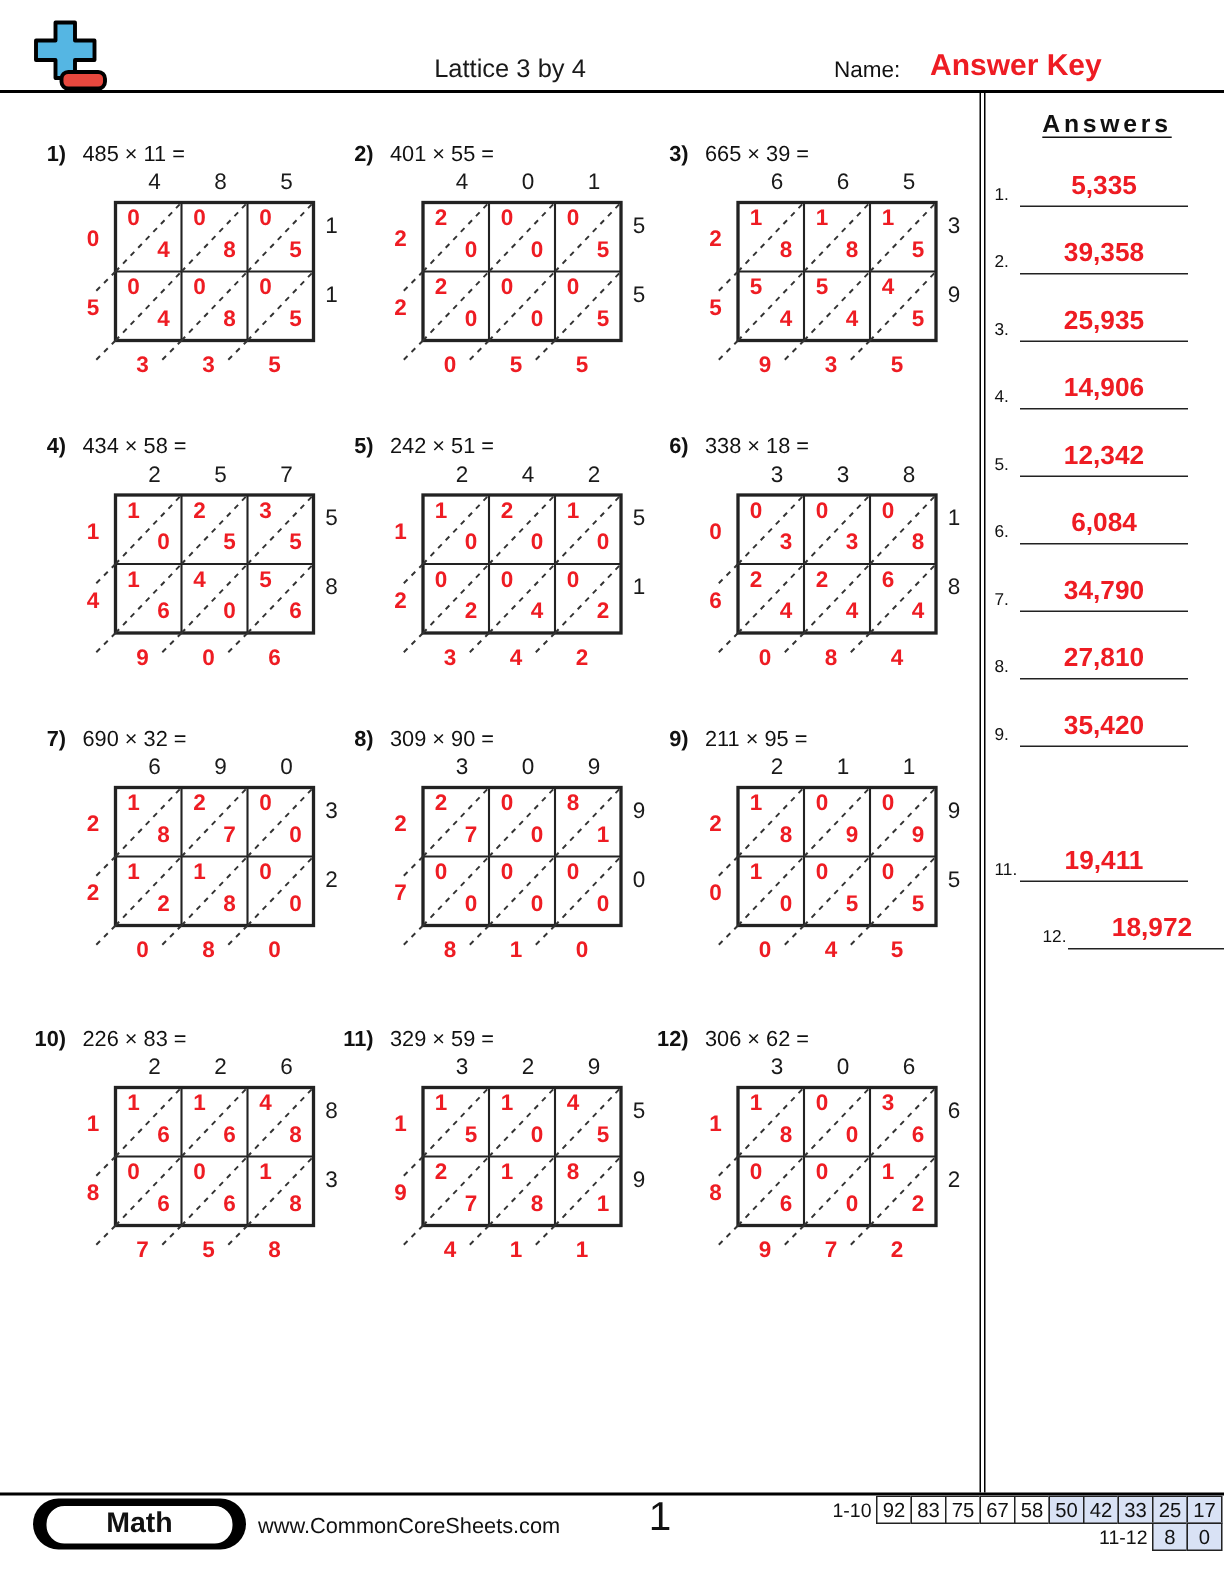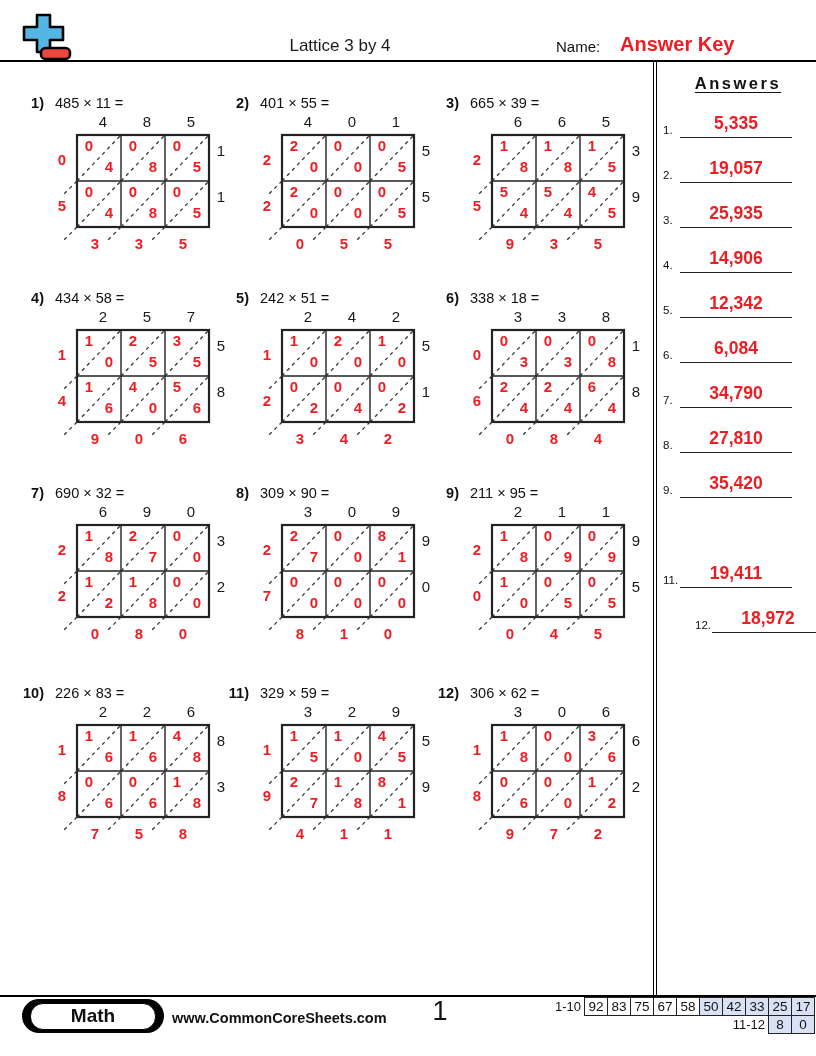--- a/index.html
+++ b/index.html
@@ -41,21 +41,21 @@
   .ans-line{position:absolute;left:20px;right:24px;bottom:7px;border-bottom:1.7px solid #222;}
   .ans-value{position:absolute;left:20px;right:24px;bottom:11px;text-align:center;
              font-size:17.5px;font-weight:bold;color:var(--red);}
 
   
   .footer-line{position:absolute;left:0;top:995px;width:816px;border-top:2.5px solid #000;}
   .math-badge{position:absolute;left:22px;top:999px;width:142px;height:34px;background:#000;border-radius:17px;}
   .math-badge .inner{position:absolute;left:8px;right:8px;top:3.5px;bottom:3.5px;background:#fff;
                      border:1.6px solid #000;border-radius:13px;display:flex;align-items:center;justify-content:center;
                      font-size:19px;font-weight:bold;}
-  .site-url{position:absolute;left:172px;top:1010px;font-size:14.5px;font-weight:bold;}
+  .site-url{position:absolute;left:172px;top:1010px;font-size:14.5px;}
   .page-number{position:absolute;left:400px;top:996px;width:80px;text-align:center;font-size:27px;}
   #score-table{position:absolute;right:1px;top:997px;}
   .score-row{display:flex;justify-content:flex-end;margin-top:-1px;}
   .score-row:first-child{margin-top:0;}
   .score-label{width:46px;text-align:right;margin-right:4px;font-size:13px;line-height:19px;}
   .score-cell{width:24px;height:18.5px;border:1px solid #222;margin-left:-1px;background:#fff;
               font-size:13.5px;line-height:18.5px;text-align:center;box-sizing:border-box;}
   .score-cell.hl{background:var(--hl);}
   .logo .plus{fill:var(--logo-blue);}
   .logo .minus{fill:var(--logo-red);}
@@ -633,21 +633,21 @@
   <div class="separator"></div>
   <div id="answers-panel">
     <div class="ans-heading">Answers</div>
   <div class="ans-item" style="top: 38px;">
         <span class="ans-num">1.</span>
         <span class="ans-value">5,335</span>
         <span class="ans-line"></span>
       </div>
       <div class="ans-item" style="top: 83px;">
         <span class="ans-num">2.</span>
-        <span class="ans-value">19,057</span>
+        <span class="ans-value">39,358</span>
         <span class="ans-line"></span>
       </div>
       <div class="ans-item" style="top: 128px;">
         <span class="ans-num">3.</span>
         <span class="ans-value">25,935</span>
         <span class="ans-line"></span>
       </div>
       <div class="ans-item" style="top: 173px;">
         <span class="ans-num">4.</span>
         <span class="ans-value">14,906</span>

